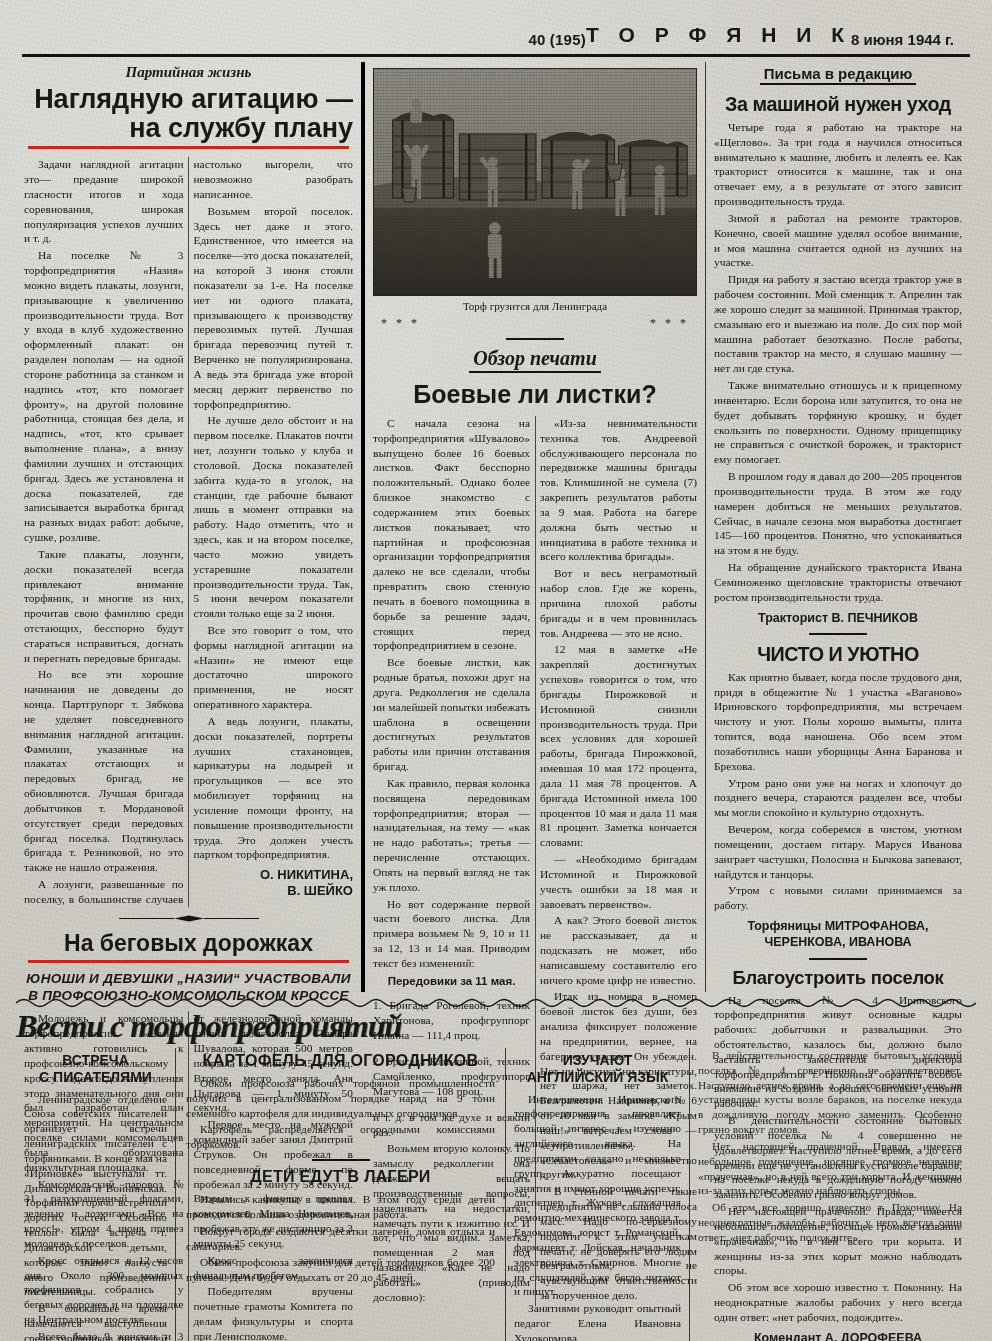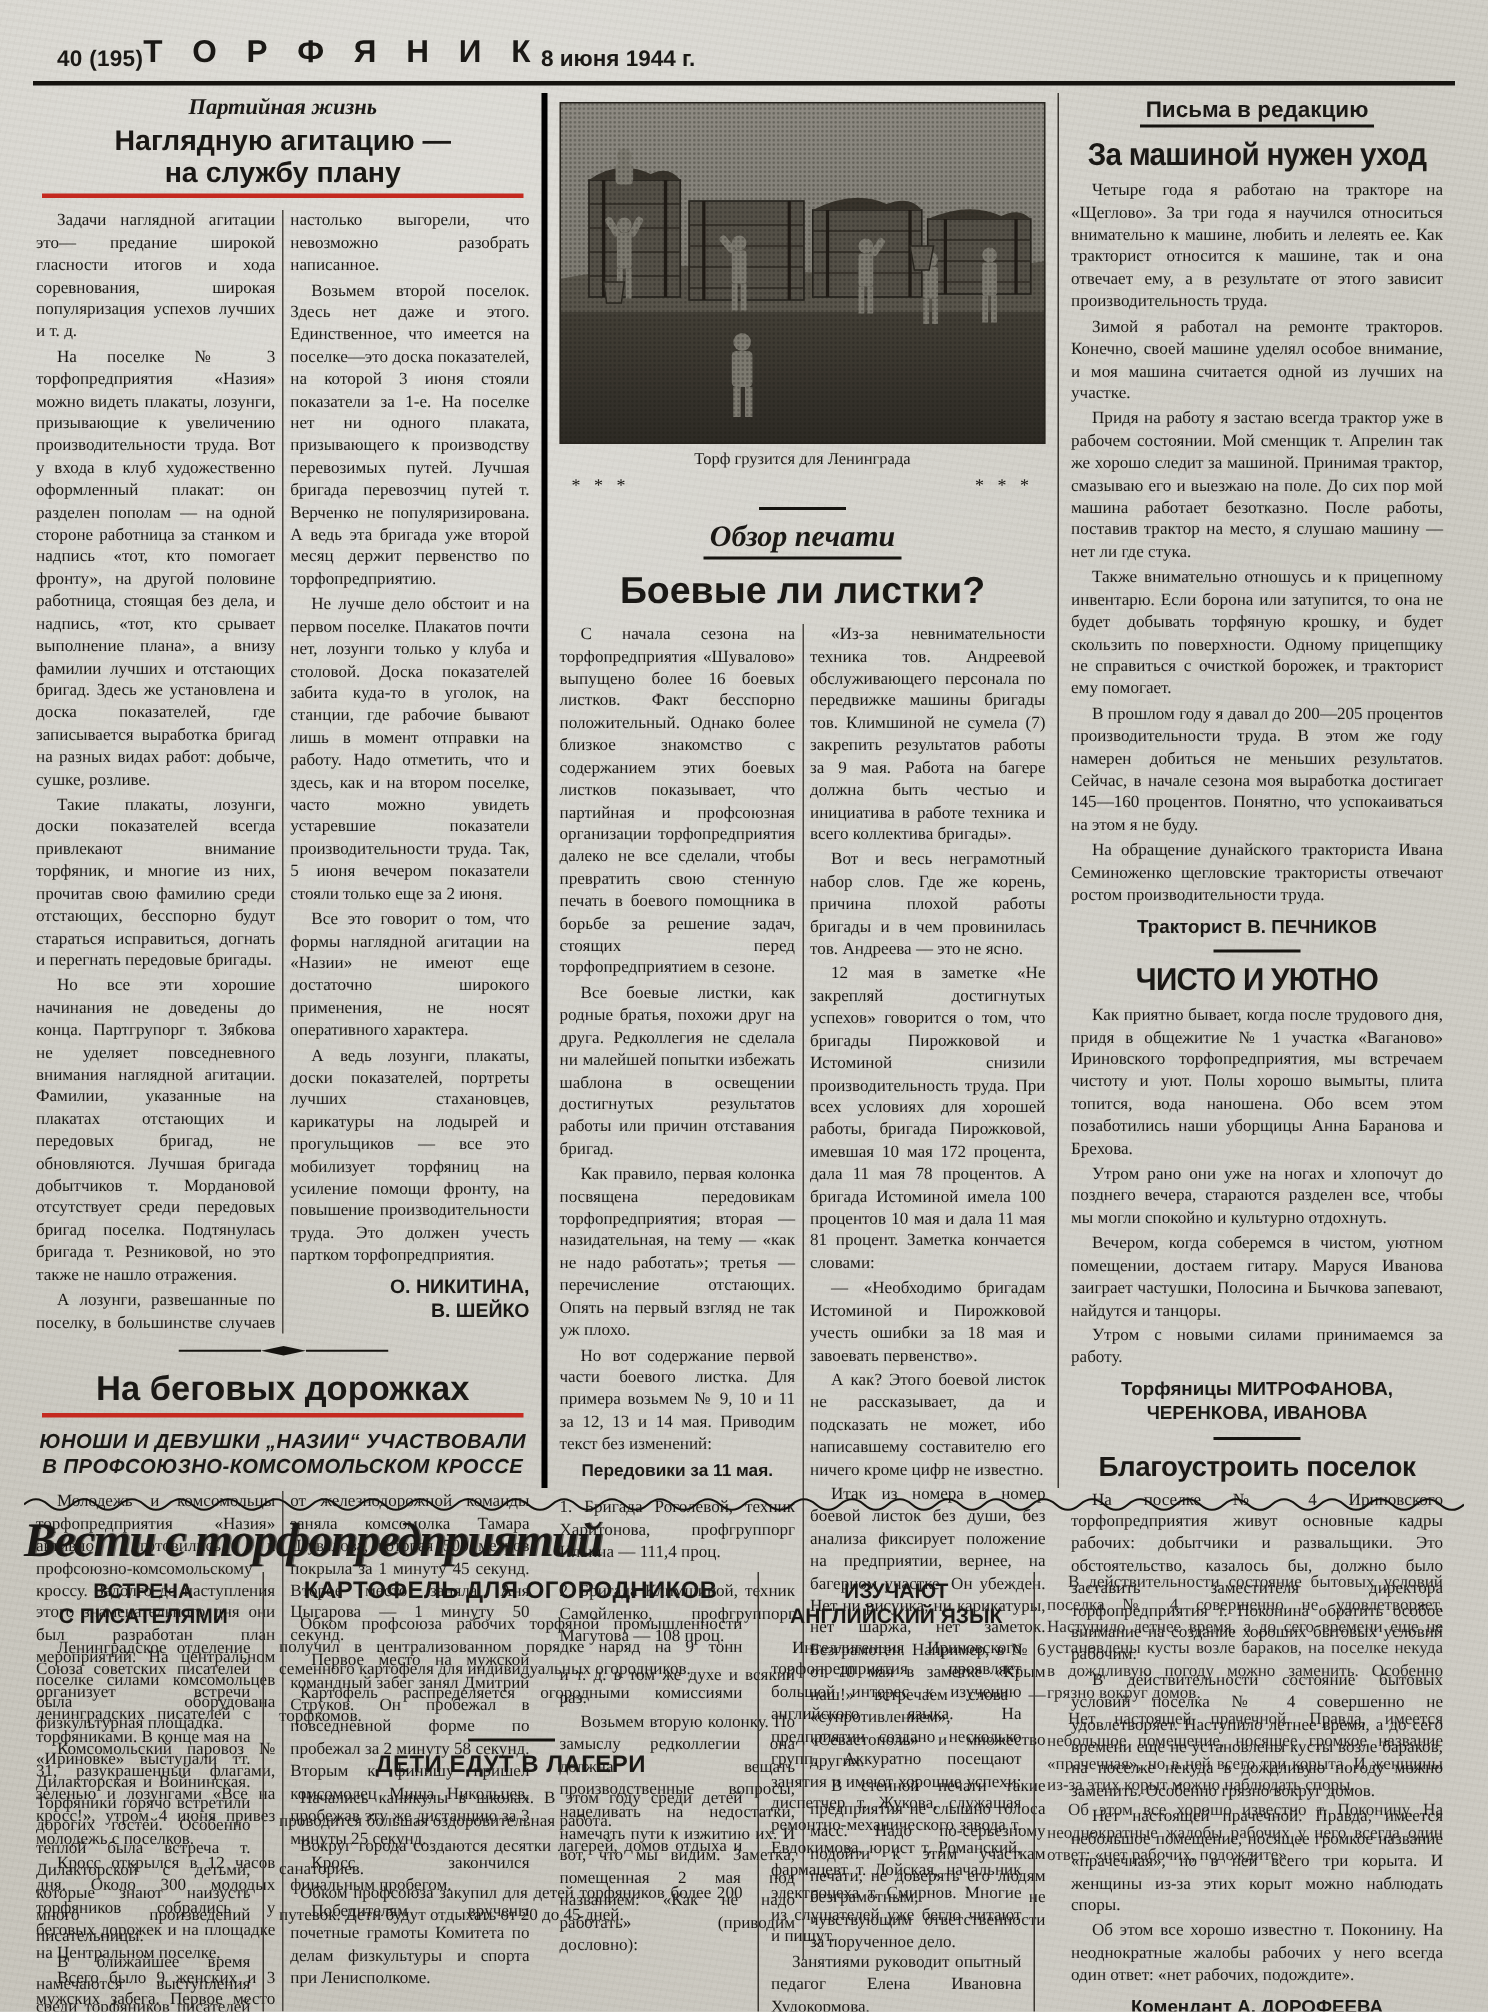--- a/index.html
+++ b/index.html
@@ -20,21 +20,21 @@
       repeating-linear-gradient(8deg, rgba(120,115,105,.055) 0 2px, rgba(255,255,255,0) 2px 5px),
       repeating-linear-gradient(-77deg, rgba(120,115,105,.045) 0 1px, rgba(255,255,255,0) 1px 4px),
       linear-gradient(160deg,#d6d4cd 0%,#cbc9c1 45%,#c6c3ba 100%);
     pointer-events:none;
   }
   .sheet{position:absolute;inset:0;padding:0 16px;box-sizing:border-box;}
 
   
   .masthead{
     position:relative;height:52px;display:flex;align-items:flex-end;
-    justify-content:flex-start;padding:16px 22px 4px 22px;box-sizing:border-box;
+    justify-content:flex-end;padding:16px 22px 4px 22px;box-sizing:border-box;
   }
   .issue{font-family:"Liberation Sans",sans-serif;font-weight:700;font-size:15px;letter-spacing:.2px;}
   .paper-title{
     font-family:"Liberation Sans",sans-serif;font-weight:700;font-size:21px;
     letter-spacing:7px;transform:translateY(-1px);
   }
   .issue-date{font-family:"Liberation Sans",sans-serif;font-weight:700;font-size:15px;}
   .rule-heavy{height:3px;background:#15130f;margin:2px 6px 0 6px;}
 
   
@@ -49,21 +49,21 @@
     font-size:15px;text-align:center;margin:2px 0 4px 0;
   }
   .kicker-box{
     font-family:"Liberation Sans",sans-serif;font-weight:700;font-size:15px;
     text-align:center;border-bottom:2px solid #15130f;display:inline-block;
     padding:0 4px 1px 4px;
   }
   .kicker-wrap{text-align:center;margin:3px 0 7px 0;}
   .hl-main{
     font-family:"Liberation Sans",sans-serif;font-weight:700;
-    font-size:19px;line-height:1.08;text-align:center;margin:0;
+    font-size:27px;line-height:1.08;text-align:right;margin:0;
   }
   .redrule{height:3px;background:#c4291f;margin:3px 4px 8px 4px;}
   .hl-2{
     font-family:"Liberation Sans",sans-serif;font-weight:700;font-size:23px;
     text-align:center;margin:0;
   }
   .subhead{
     font-family:"Liberation Sans",sans-serif;font-style:italic;font-weight:700;
     font-size:13.5px;line-height:1.25;text-align:center;margin:4px 0 7px 0;letter-spacing:.3px;
   }

